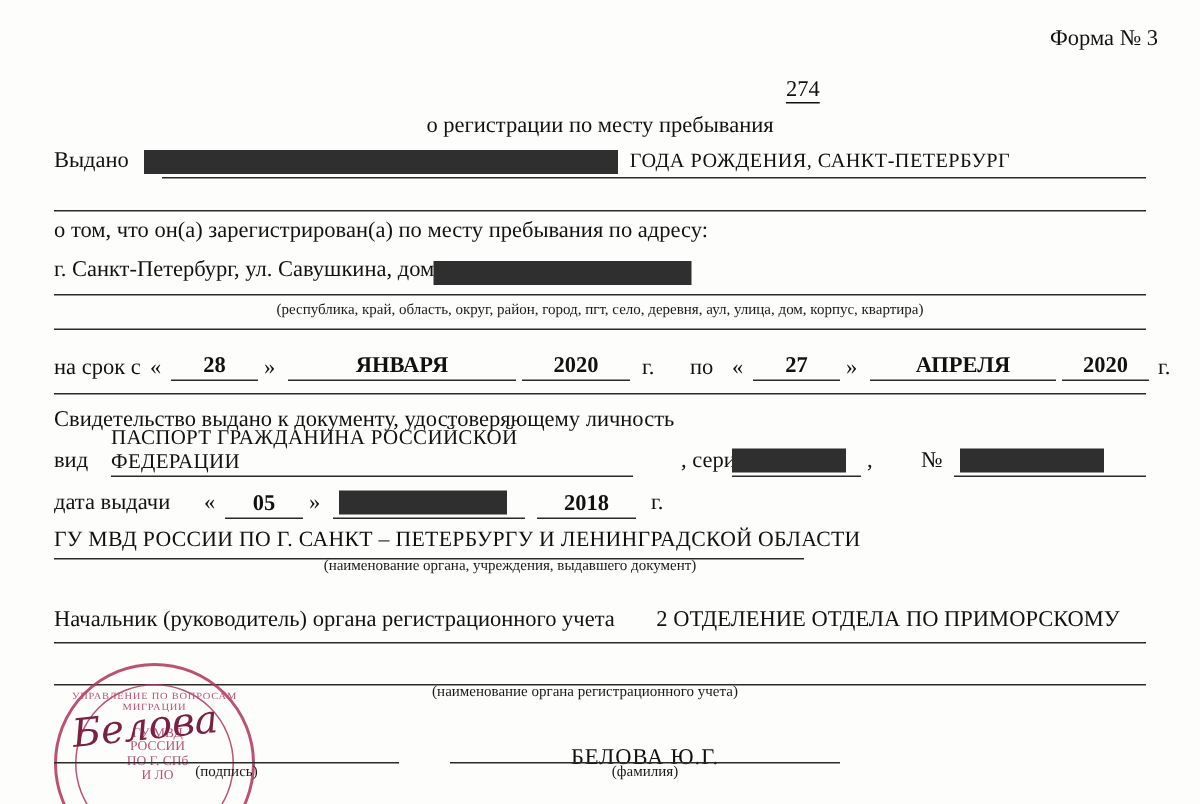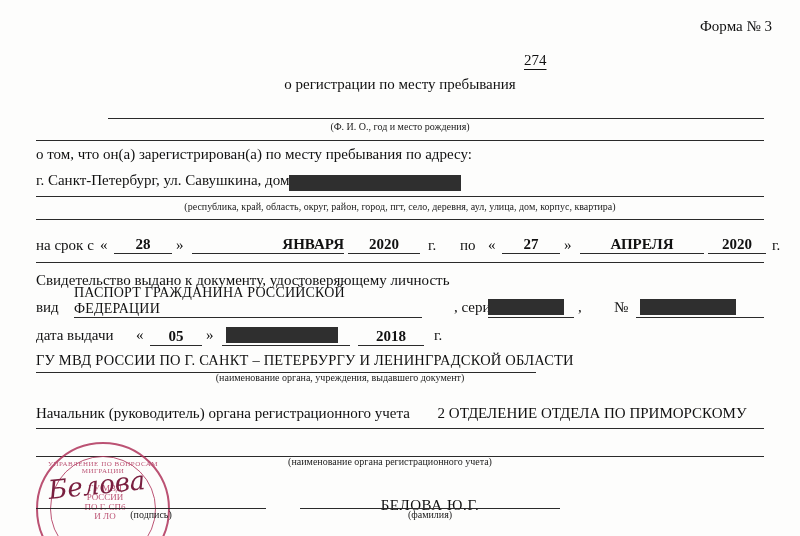--- a/index.html
+++ b/index.html
@@ -125,40 +125,44 @@
 <body>
 
 <div class="page">
 
   <div class="abs" id="form-no">Форма № 3</div>
 
   <div id="title-number">274</div>
 
   <div class="abs" id="subtitle">о регистрации по месту пребывания</div>
 
+  <div class="abs" id="row-issued">
+    <span class="label">Выдано</span>
+    <span class="redact" id="issued-redact"></span>
+    <span id="issued-tail">ГОДА РОЖДЕНИЯ, САНКТ-ПЕТЕРБУРГ</span>
+  </div>
   <div id="issued-underline"></div>
-  <div class="abs tiny" id="caption-fio">(Ф. И. О., год и место рождения)</div>
 
   <div class="abs" id="rule-1"></div>
 
   <div class="abs" id="line-about">о том, что он(а) зарегистрирован(а) по месту пребывания по адресу:</div>
   <div class="abs" id="line-addr">
     <span>г. Санкт-Петербург, ул. Савушкина, дом</span><span class="redact" id="addr-redact"></span>
   </div>
   <div class="abs" id="addr-underline"></div>
   <div class="abs tiny" id="caption-addr">(республика, край, область, округ, район, город, пгт, село, деревня, аул, улица, дом, корпус, квартира)</div>
 
   <div class="abs" id="rule-2"></div>
 
   <div class="abs" id="row-term">
     <span class="seg" style="left:0;">на срок с</span>
     <span class="seg" style="left:64px;">«</span>
     <span class="seg u bold" style="left:78px; width:58px;">28</span>
     <span class="seg" style="left:140px;">»</span>
-    <span class="seg u bold" style="left:156px; width:152px;text-align:right;">ЯНВАРЯ</span>
+    <span class="seg u bold" style="left:156px; width:152px;">ЯНВАРЯ</span>
     <span class="seg u bold" style="left:312px; width:72px;">2020</span>
     <span class="seg" style="left:392px;">г.</span>
     <span class="seg" style="left:424px;">по</span>
     <span class="seg" style="left:452px;">«</span>
     <span class="seg u bold" style="left:466px; width:58px;">27</span>
     <span class="seg" style="left:528px;">»</span>
     <span class="seg u bold" style="left:544px; width:124px;">АПРЕЛЯ</span>
     <span class="seg u bold" style="left:672px; width:58px;">2020</span>
     <span class="seg" style="left:736px;">г.</span>
   </div>

